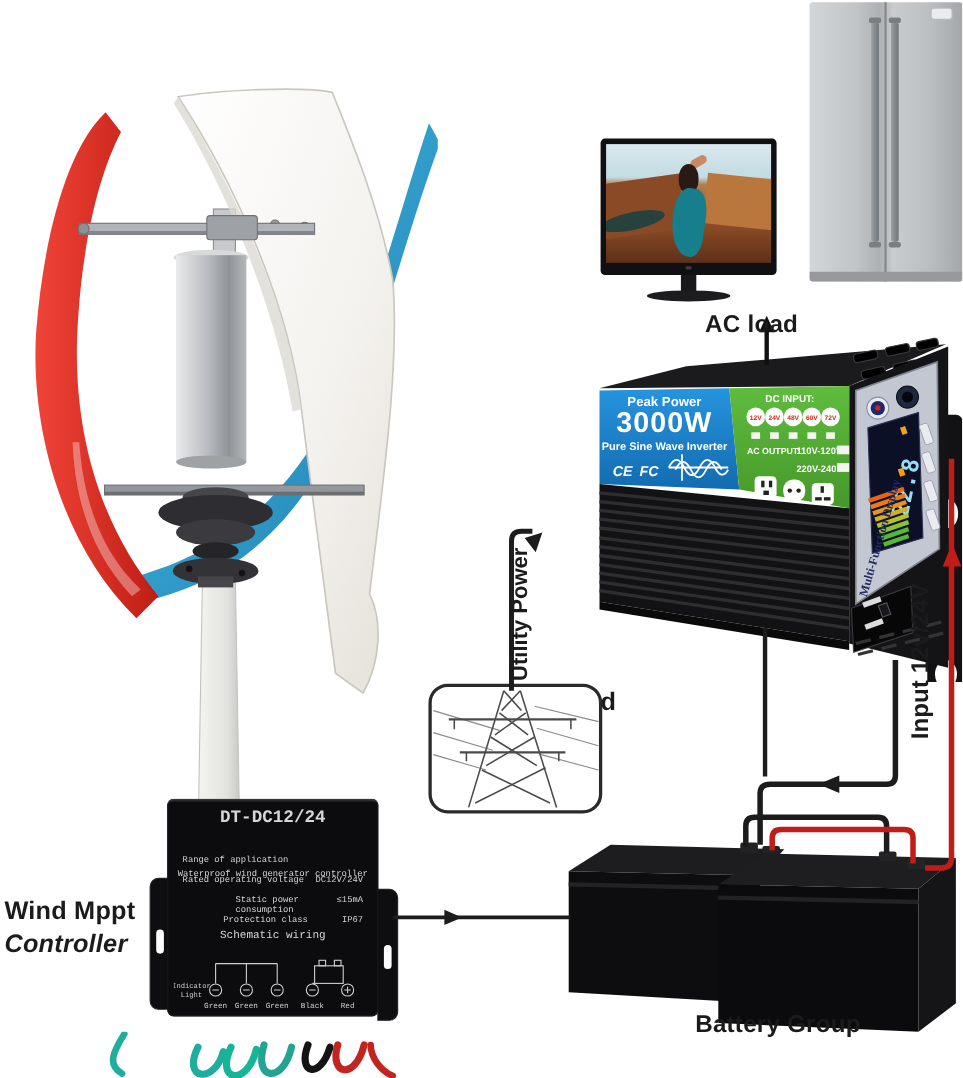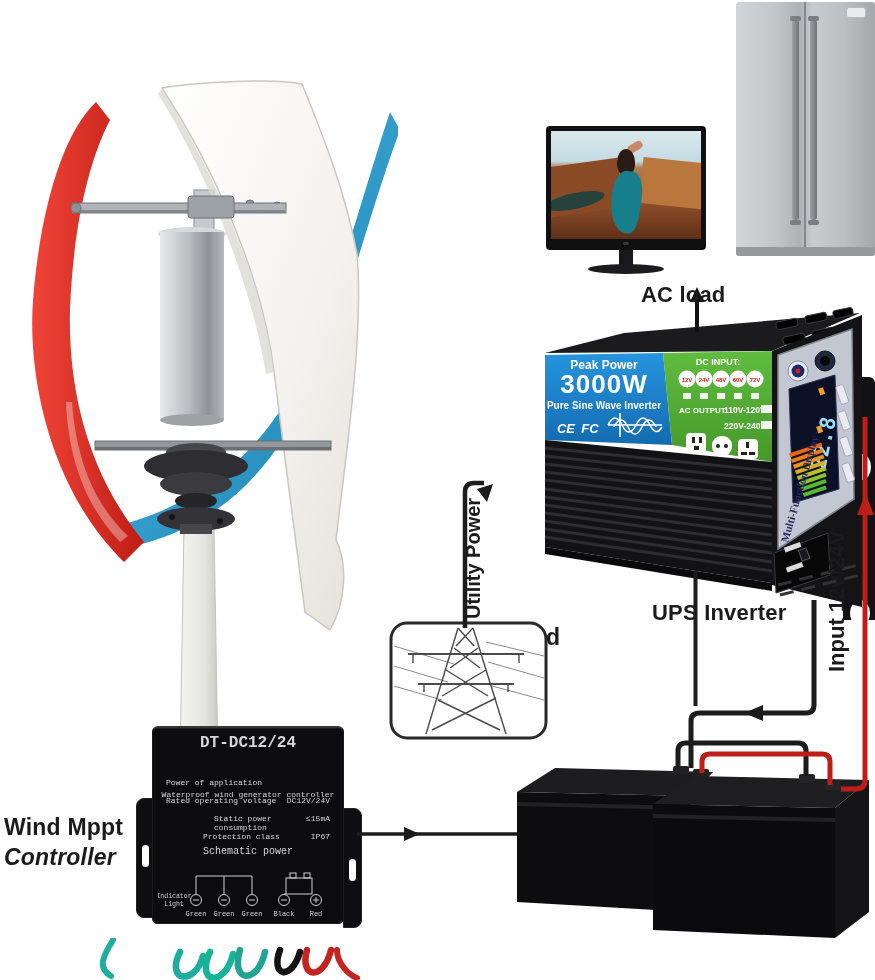--- a/index.html
+++ b/index.html
@@ -354,36 +354,36 @@
   <div class="abs ear" style="left:136px;top:798px;width:17px;height:118px;border-radius:8px 0 0 8px;">
     <div class="hole" style="left:5px;top:46px;width:7px;height:22px;"></div>
   </div>
   <div class="abs ear" style="left:343px;top:808px;width:17px;height:118px;border-radius:0 8px 8px 0;">
     <div class="hole" style="left:5px;top:50px;width:7px;height:22px;"></div>
   </div>
   <div class="abs ctrl">
     <div class="t1">DT-DC12/24</div>
     <div class="t2">Waterproof wind generator controller</div>
     <div class="row" style="top:50px;">
-        <span>Power of application</span>
+        <span>Range of application</span>
         <span></span>
       </div>
     <div class="row" style="top:68px;">
         <span>Rated operating voltage</span>
         <span>DC12V/24V</span>
       </div>
     <div class="row" style="top:86px;padding-left:48px;">
         <span>Static power consumption</span>
         <span>≤15mA</span>
       </div>
     <div class="row" style="top:104px;margin-left:37px;">
         <span>Protection class</span>
         <span>IP67</span>
       </div>
-    <div class="t3">Schematic power</div>
+    <div class="t3">Schematic wiring</div>
     <svg class="schem" style="position:absolute;left:6px;top:132px;" width="180" height="60" viewBox="0 0 180 60">
       <g stroke="#cfcfcf" stroke-width="1" fill="none">
         <line x1="38" y1="16" x2="94" y2="16"></line>
         <line x1="38" y1="16" x2="38" y2="34"></line>
           <line x1="66" y1="16" x2="66" y2="34"></line>
           <line x1="94" y1="16" x2="94" y2="34"></line>
         <circle cx="38" cy="40" r="5.5"></circle>
           <circle cx="66" cy="40" r="5.5"></circle>
           <circle cx="94" cy="40" r="5.5"></circle>
         <line x1="35" y1="40" x2="41" y2="40"></line>
@@ -449,20 +449,20 @@
       <polygon points="857,515 874,515 865.5,494" fill="#c01d18"></polygon>
     </g>
 
     <g>
       <line x1="357" y1="834" x2="519" y2="834" stroke="#1c1c1c" stroke-width="3.5"></line>
       <polygon points="404,827 404,841 420,834" fill="#1c1c1c"></polygon>
     </g>
   </svg>
 
   <div class="lbl" style="left:641px;top:262px;margin-top:20px;">AC load</div>
-  <div class="lbl" style="left:652px;top:600px;">UPS Inverter</div>
   <div class="vlbl" style="left:824px;top:436px;height:330px;">Input 12v/24V</div>
   <div class="vlbl" style="left:462px;top:483px;height:150px;font-size:20px;">Utility Power</div>
   <div class="lbl" style="left:546px;top:624px;font-size:23px;">d</div>
   <div class="lbl" style="left:4px;top:814px;font-size:23px;">Wind Mppt</div>
   <div class="lbl" style="left:4px;top:844px;font-size:23px;font-style:italic;">Controller</div>
+  <div class="lbl" style="left:632px;top:918px;">Battery Group</div>
 
 </div>
 
 </body></html>

